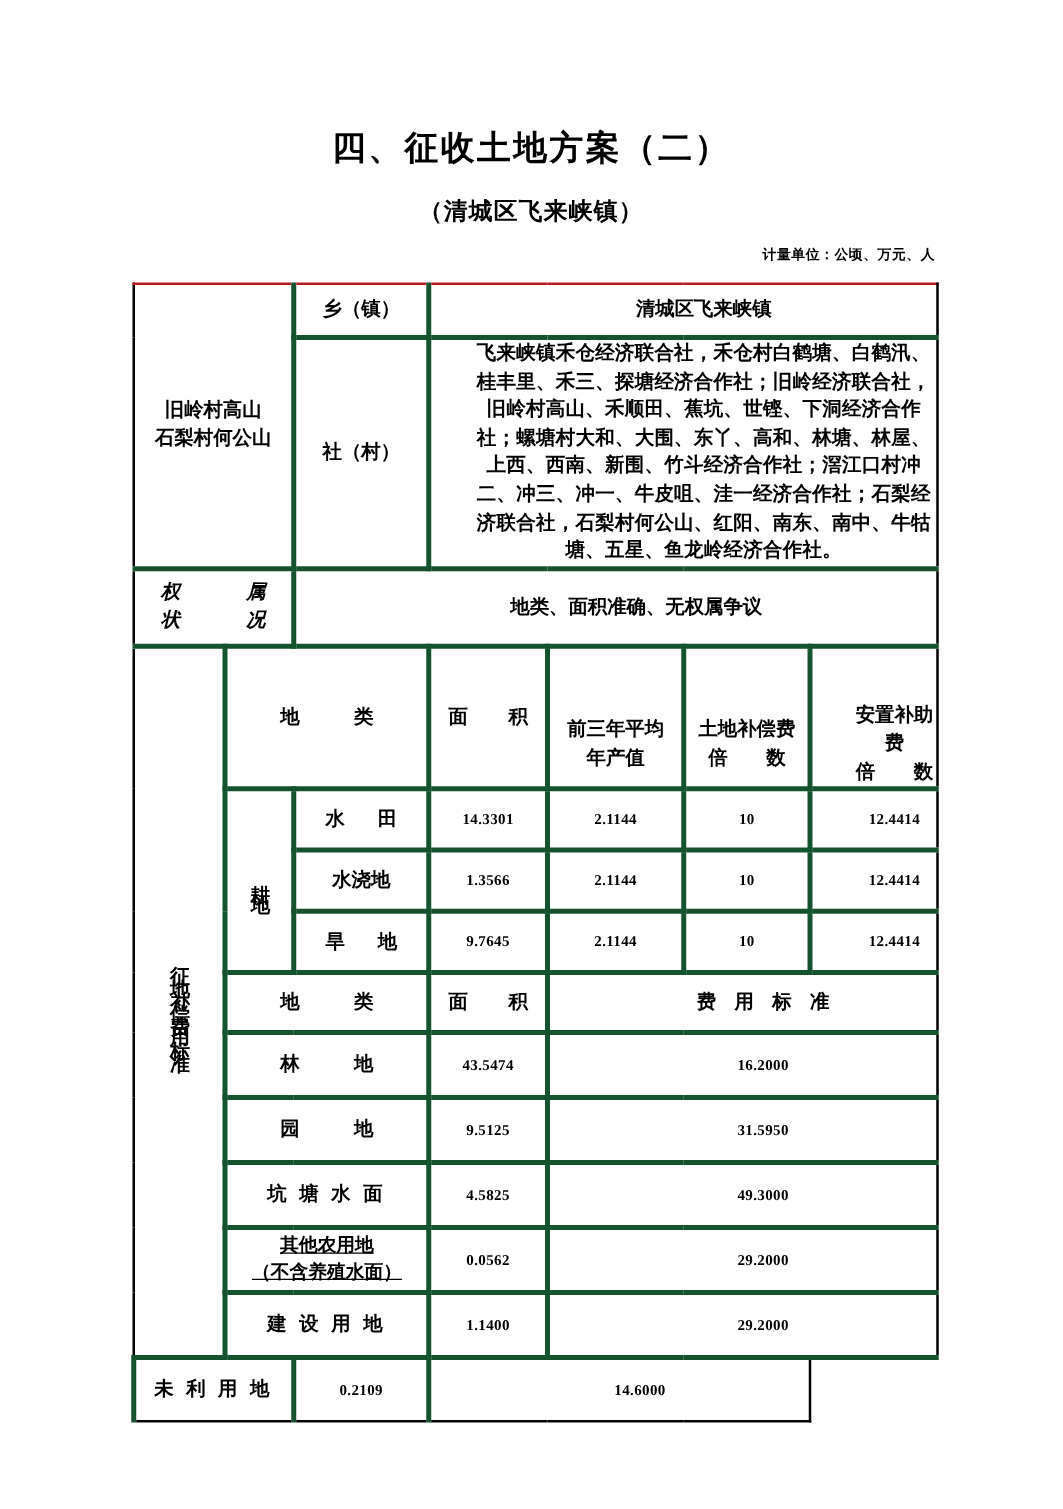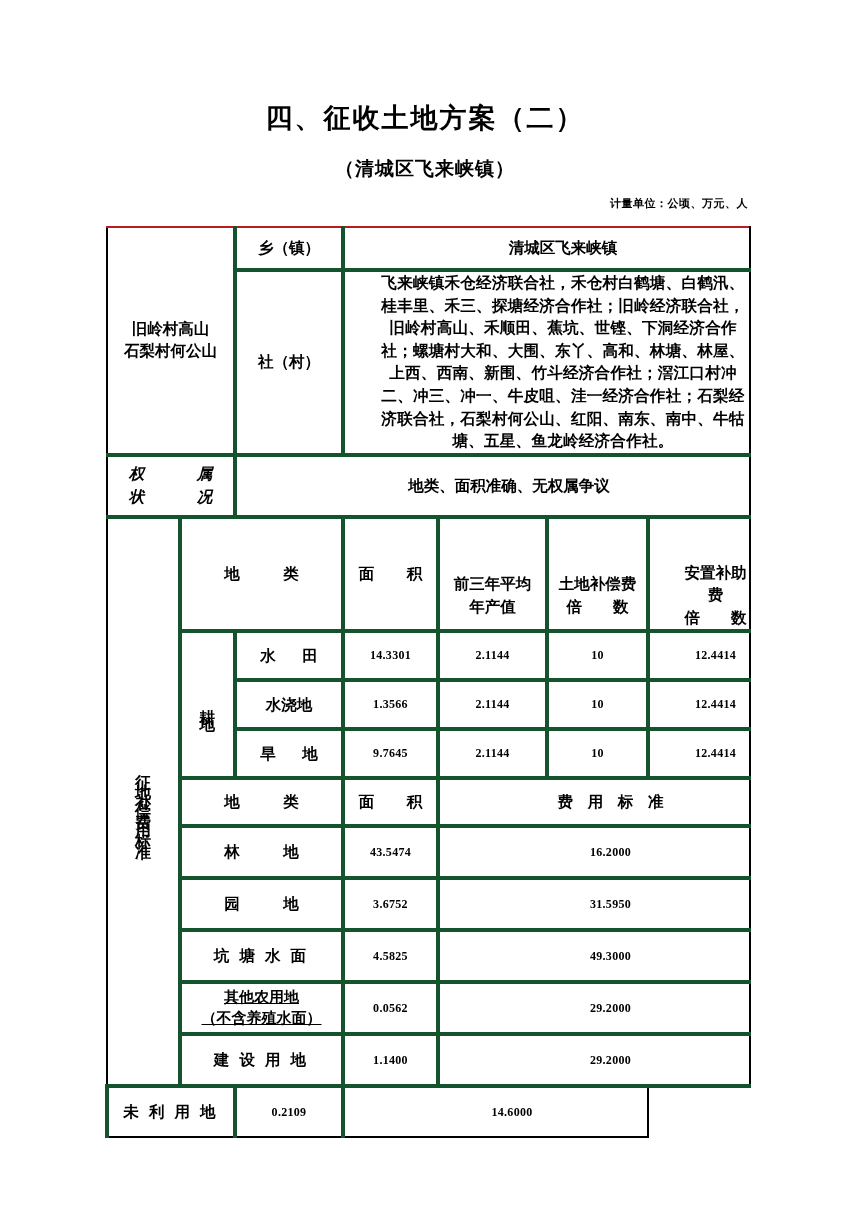--- a/index.html
+++ b/index.html
@@ -230,21 +230,21 @@
       </tr>
 
       <tr>
         <td colspan="2" class="sp3" style="height:48px">林　地</td>
         <td class="num">43.5474</td>
         <td class="outer-right num" colspan="3">16.2000</td>
       </tr>
 
       <tr>
         <td colspan="2" class="sp3" style="height:48px">园　地</td>
-        <td class="num">3.6752</td>
+        <td class="num">9.5125</td>
         <td class="outer-right num" colspan="3">31.5950</td>
       </tr>
 
       <tr>
         <td colspan="2" style="height:48px;letter-spacing:0.2em">坑 塘 水 面</td>
         <td class="num">4.5825</td>
         <td class="outer-right num" colspan="3">49.3000</td>
       </tr>
 
       <tr>

